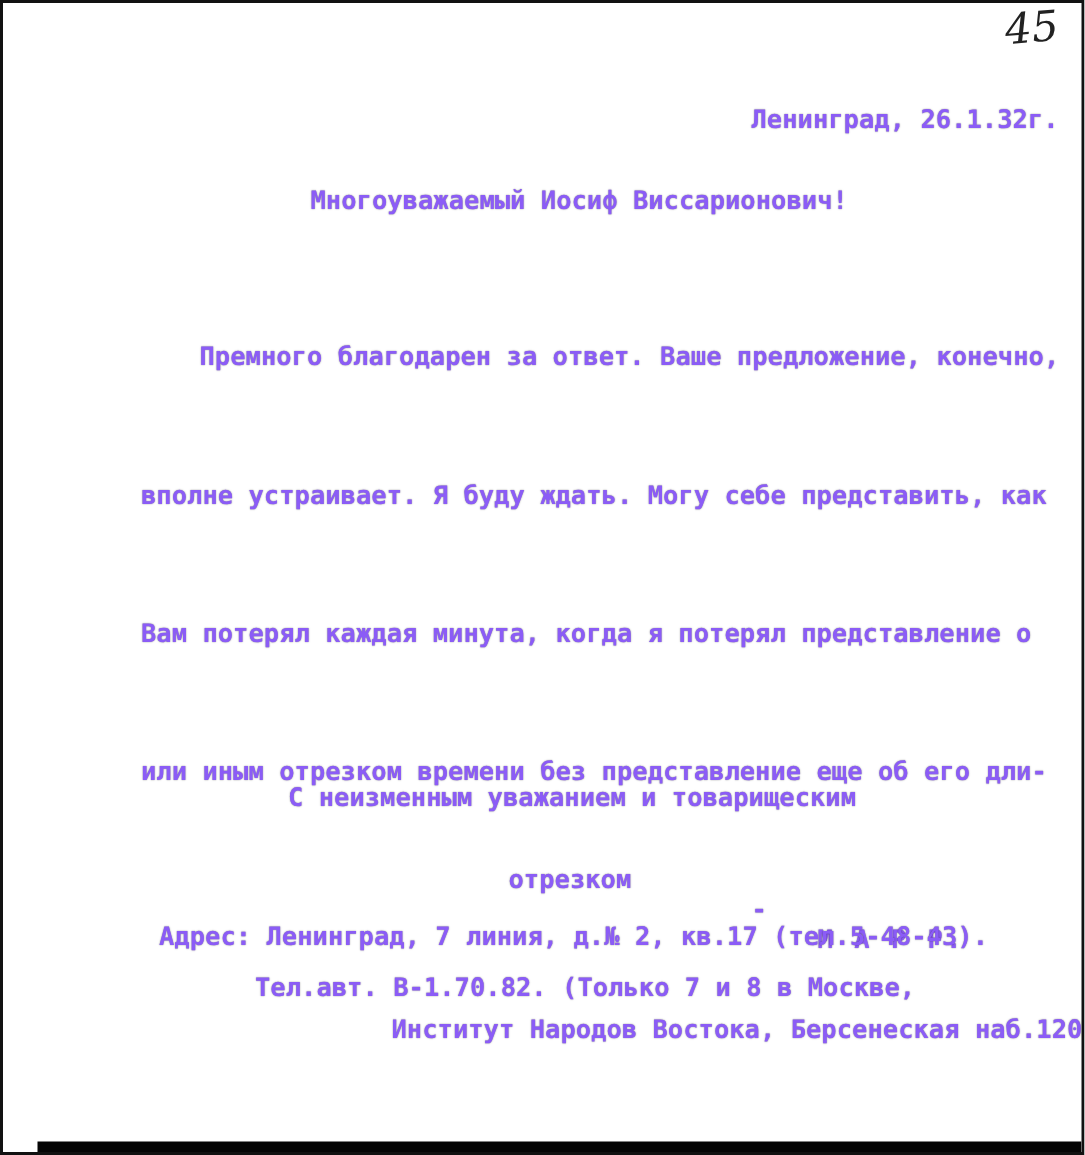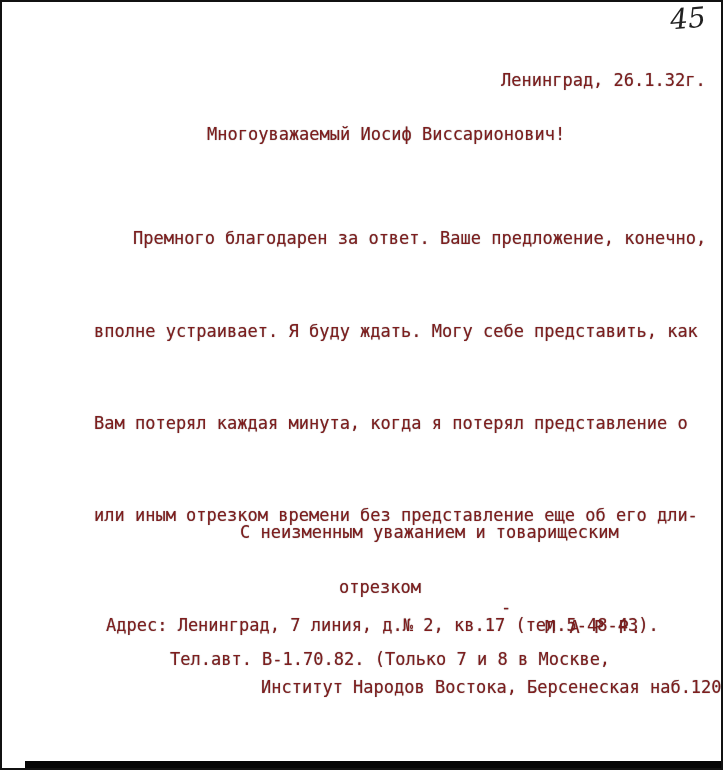--- a/index.html
+++ b/index.html
@@ -14,44 +14,44 @@
     height: 770px;
     background: #ffffff;
     border: 2px solid #111;
     box-sizing: border-box;
     overflow: hidden;
     color: #1c1c1c;
   }
   .typed {
     position: absolute;
     font-family: "DejaVu Sans Mono", monospace;
-    font-weight: normal;
+    font-weight: bold;
     font-size: 17px;
-    color: #7f1d1d;
+    color: #8b5cf6;
     white-space: pre;
     text-shadow: 0 0 1px rgba(20,20,20,0.55);
     letter-spacing: 0px;
   }
   .handwritten {
     position: absolute;
     left: 668px;
     top: 0px;
     font-family: "DejaVu Serif", serif;
     font-style: italic;
     font-size: 28px;
     font-weight: normal;
     color: #222;
     transform: rotate(-5deg);
   }
   .date-line      { left: 499px; top: 68px; }
   .salutation     { left: 205px; top: 122px; }
   .body-block     { left: 92px;  top: 160px; line-height: 30.7px; }
   .body-block .line { height: 30.7px; }
   .body-block .line.indent { padding-left: 39px; text-align: center; }
-  .closing-line1  { left: 190px; top: 520px; margin-left: 48px; }
+  .closing-line1  { left: 190px; top: 520px; }
   .closing-line2  { left: 0;     top: 555px; width: 723px; height: 24px; }
   .closing-line2 .word      { position: absolute; left: 337px; }
   .closing-line2 .dash      { position: absolute; left: 499px; }
   .closing-line2 .signature { position: absolute; left: 543px; letter-spacing: 2px; }
   .address-line1  { left: 104px; top: 613px; }
   .address-line2  { left: 168px; top: 647px; }
   .address-line3  { left: 259px; top: 675px; }
   .bottom-bar {
     position: absolute;
     left: 23px;

